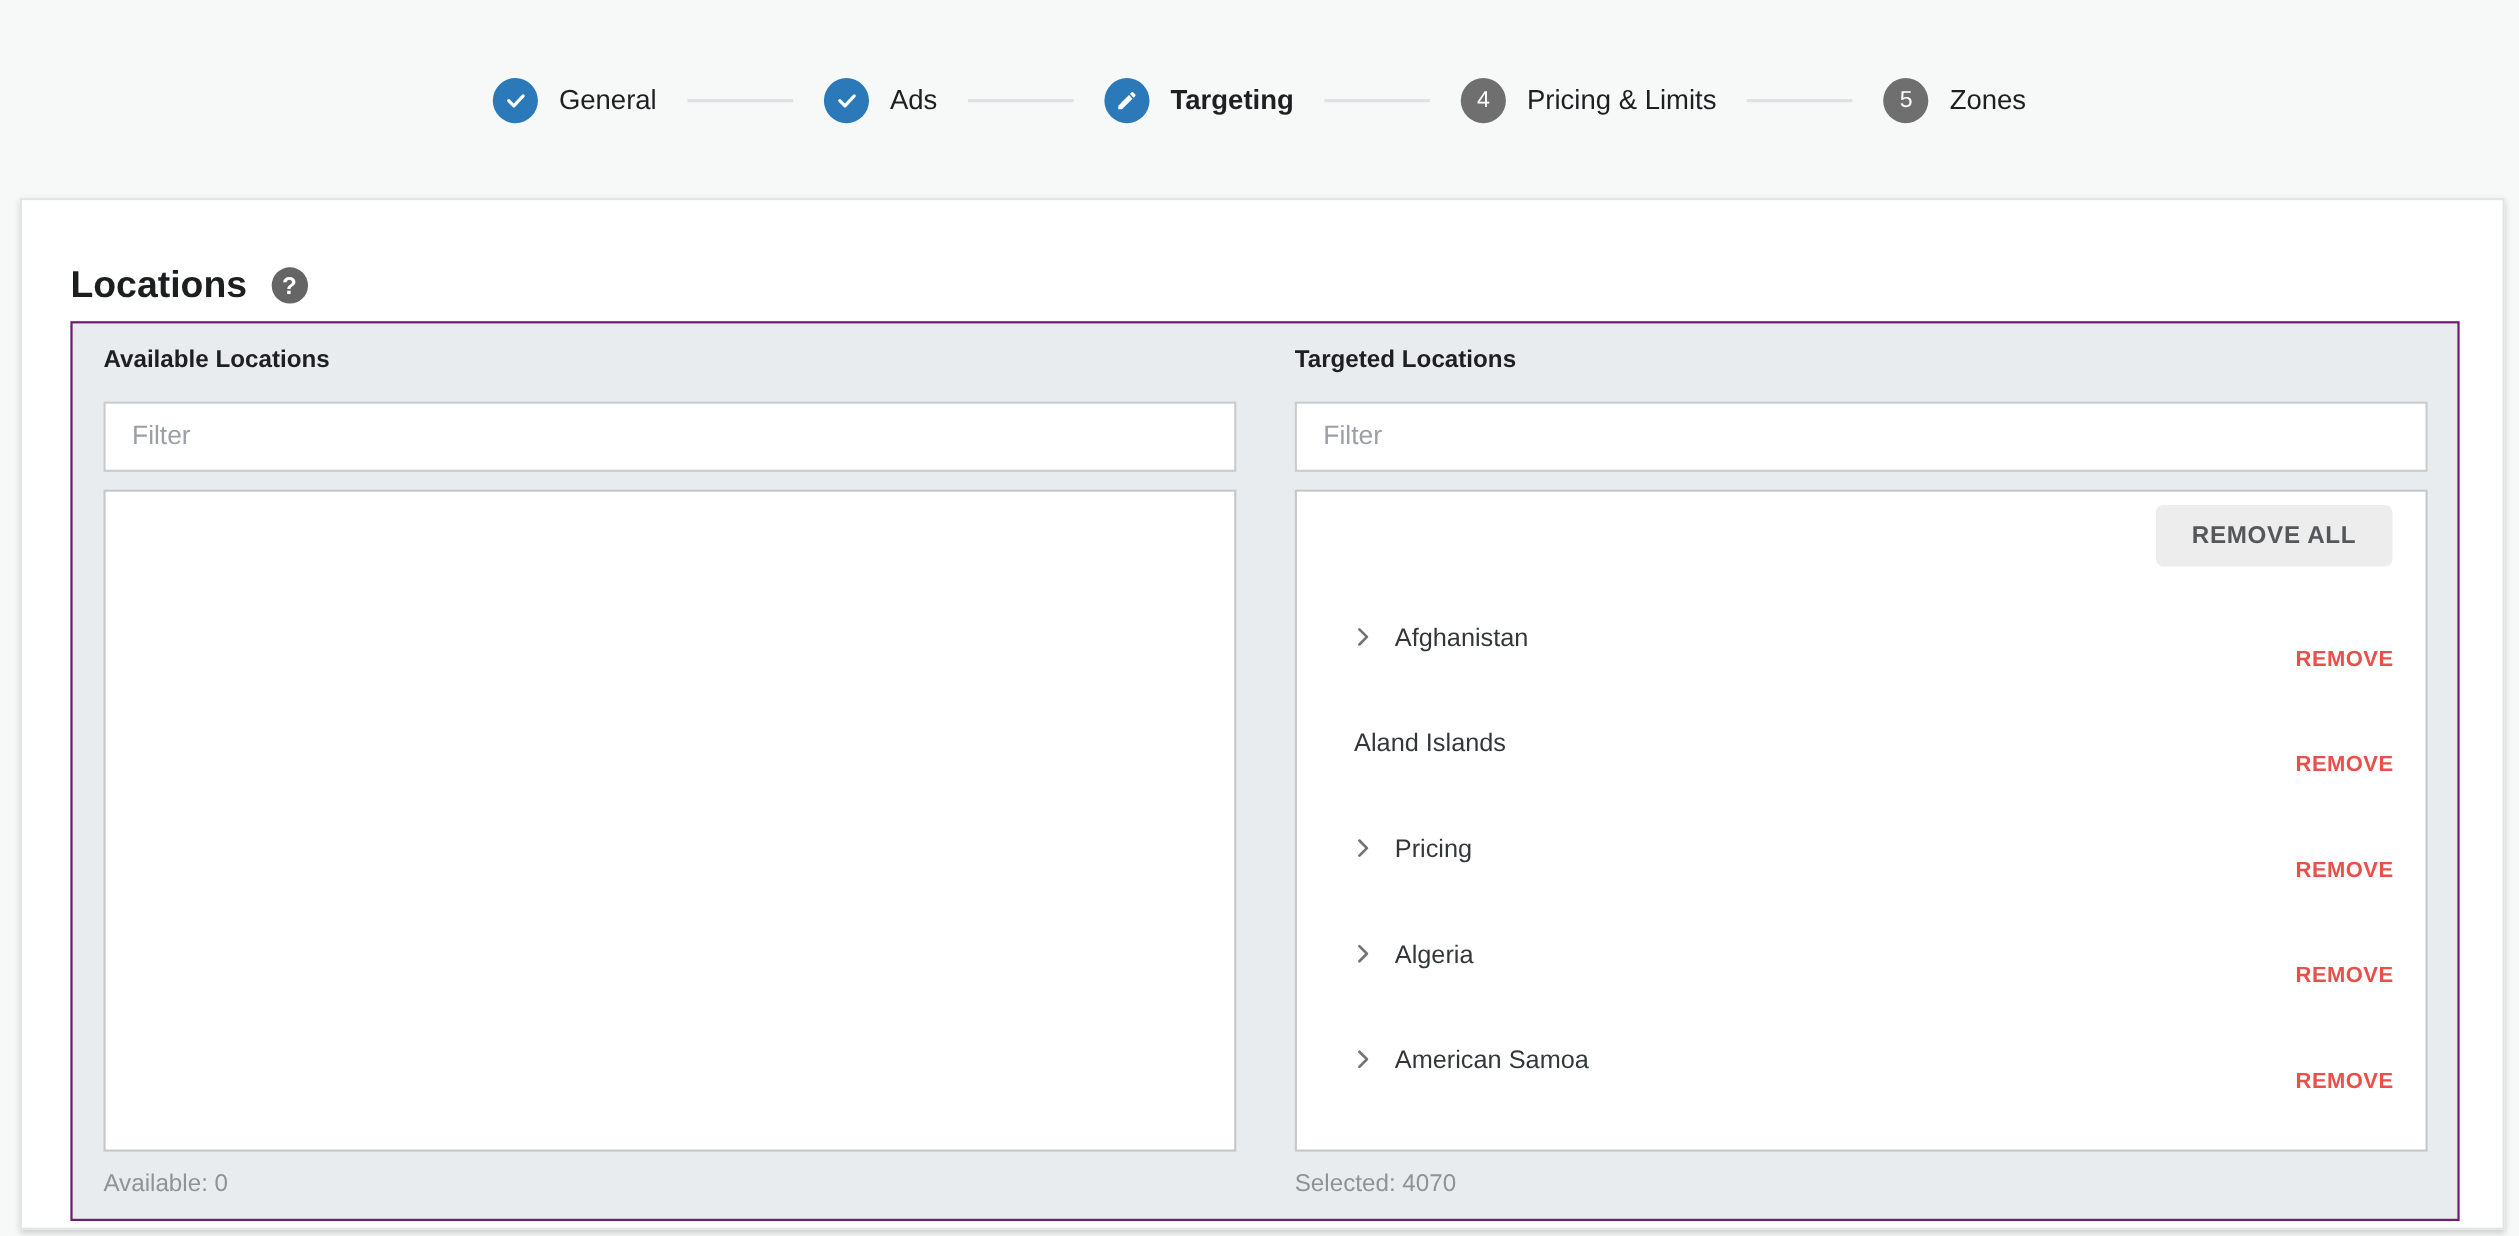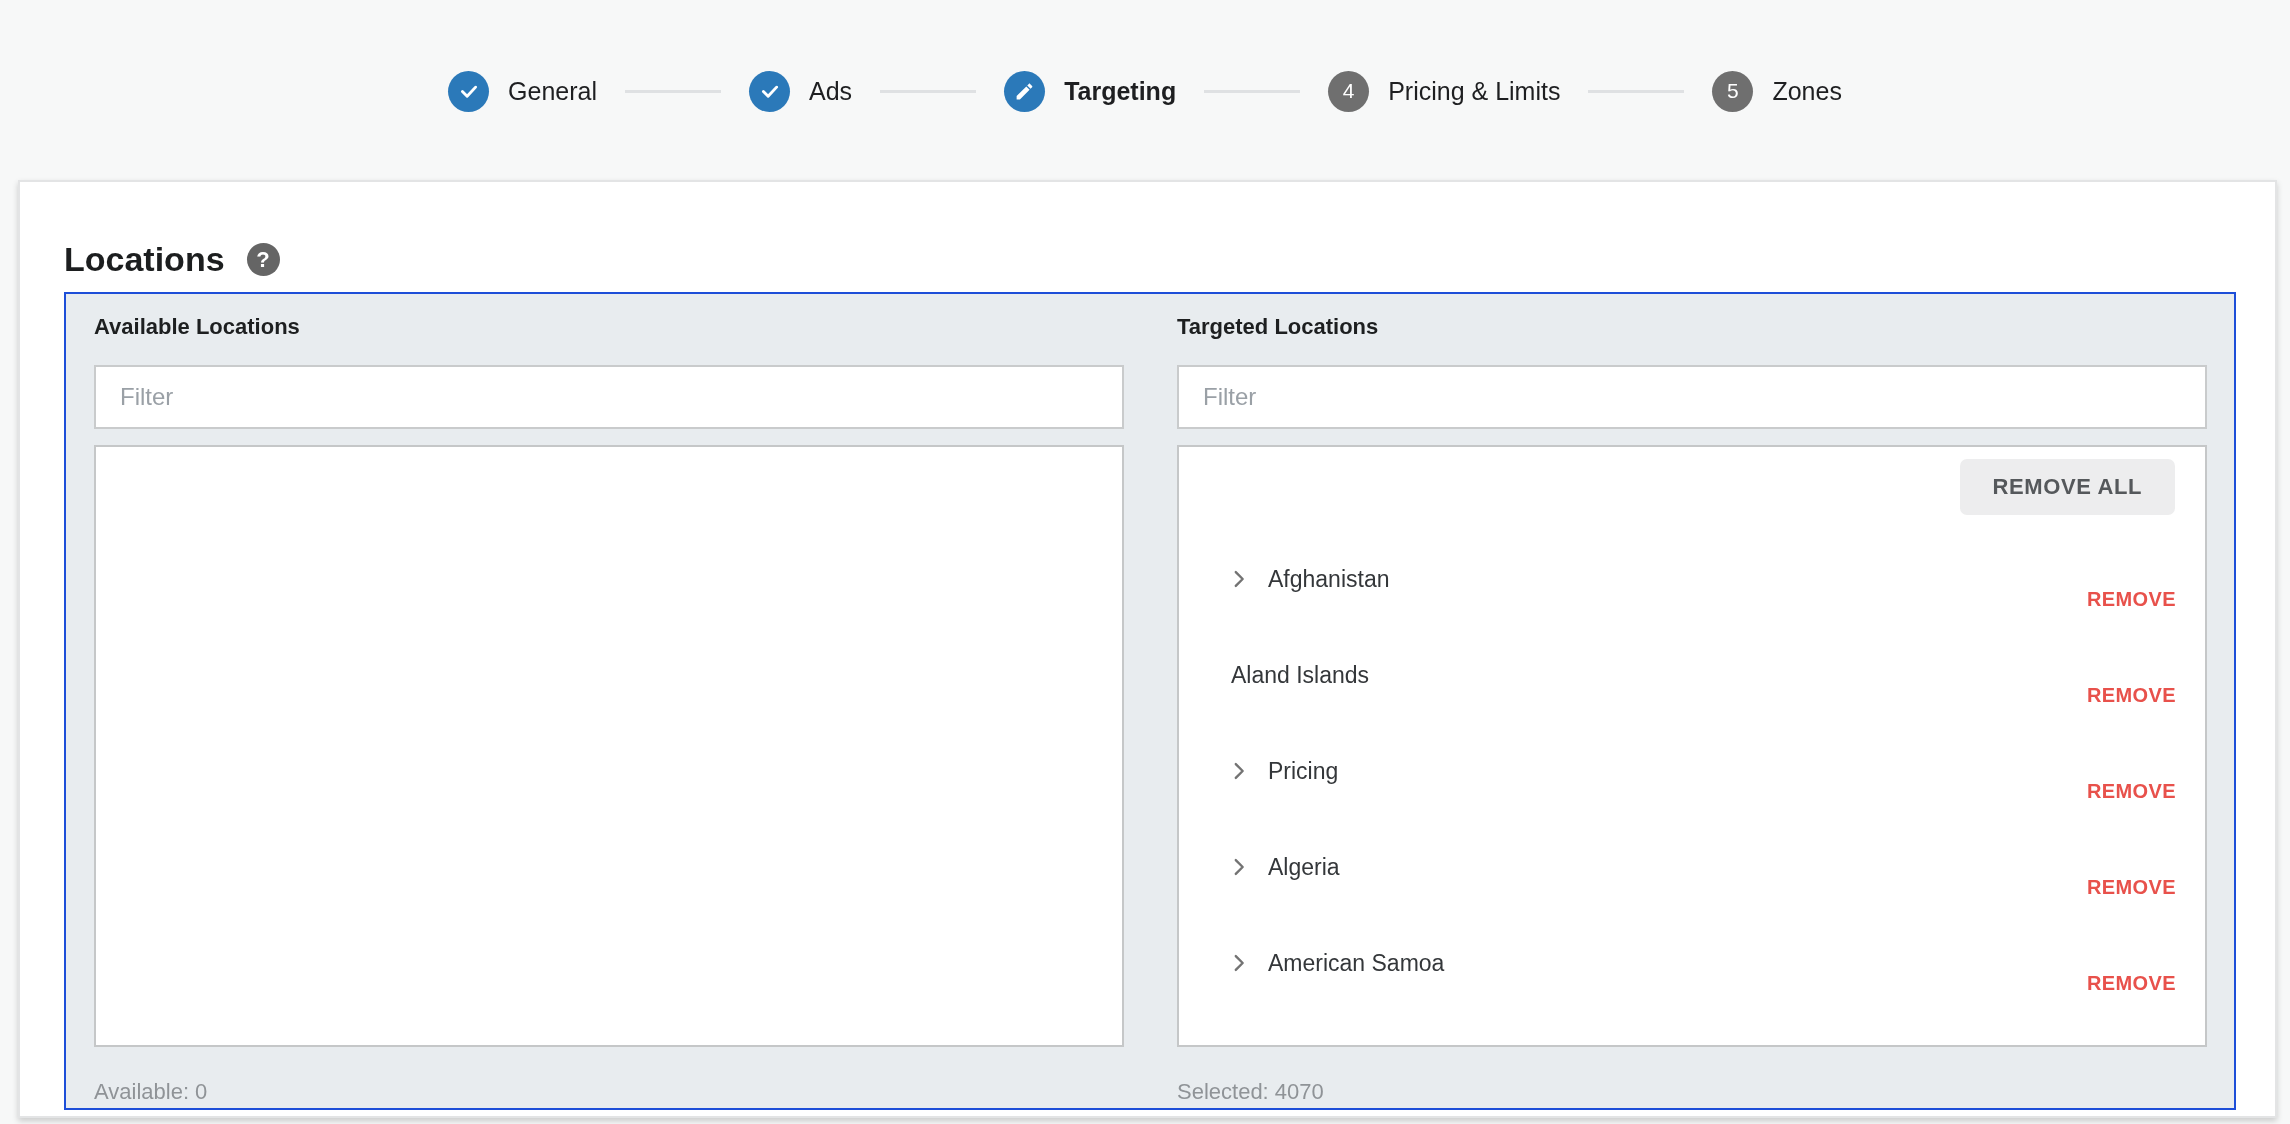--- a/index.html
+++ b/index.html
@@ -46,38 +46,38 @@
     background:#656565; color:#fff;
     font-size:22px; font-weight:bold;
     display:flex; align-items:center; justify-content:center;
     margin-left:22px; cursor:pointer;
   }
 
   
   .dual-panel {
     position:absolute; left:44px; top:110px;
     width:2172px; height:818px;
-    background:#e8ecef; border:2px solid #1d4ed8;
+    background:#e8ecef; border:2px solid #701a75;
     display:flex; padding:0 27px 0 28px;
   }
   .panel-col { width:1030px; display:flex; flex-direction:column; }
   .panel-col.left { margin-right:53px; }
   .panel-heading { margin-top:20px; font-size:22px; font-weight:bold; color:#1d1f20; }
   .filter-input {
     margin-top:25px; height:64px; width:100%;
     border:2px solid #c9cbcc; background:#fff;
     font-family:"Liberation Sans", sans-serif;
     font-size:24px; color:#333; padding:0 24px; outline:none;
   }
   .filter-input::placeholder { color:#9aa0a6; }
   .list-box {
     margin-top:16px; height:602px; width:100%;
     border:2px solid #c5c7c8; background:#fff; overflow:hidden;
   }
-  .panel-footer { margin-top:32px; font-size:22px; color:#8f9397; }
+  .panel-footer { margin-top:16px; font-size:22px; color:#8f9397; }
 
   
   .remove-all-row { display:flex; justify-content:flex-end; margin:12px 30px 0 0; }
   .remove-all-btn {
     height:56px; padding:0 33px;
     background:#ededee; border:none; border-radius:7px;
     font-family:"Liberation Sans", sans-serif;
     font-size:22px; font-weight:bold; letter-spacing:.6px;
     color:#55585b; cursor:pointer;
   }

